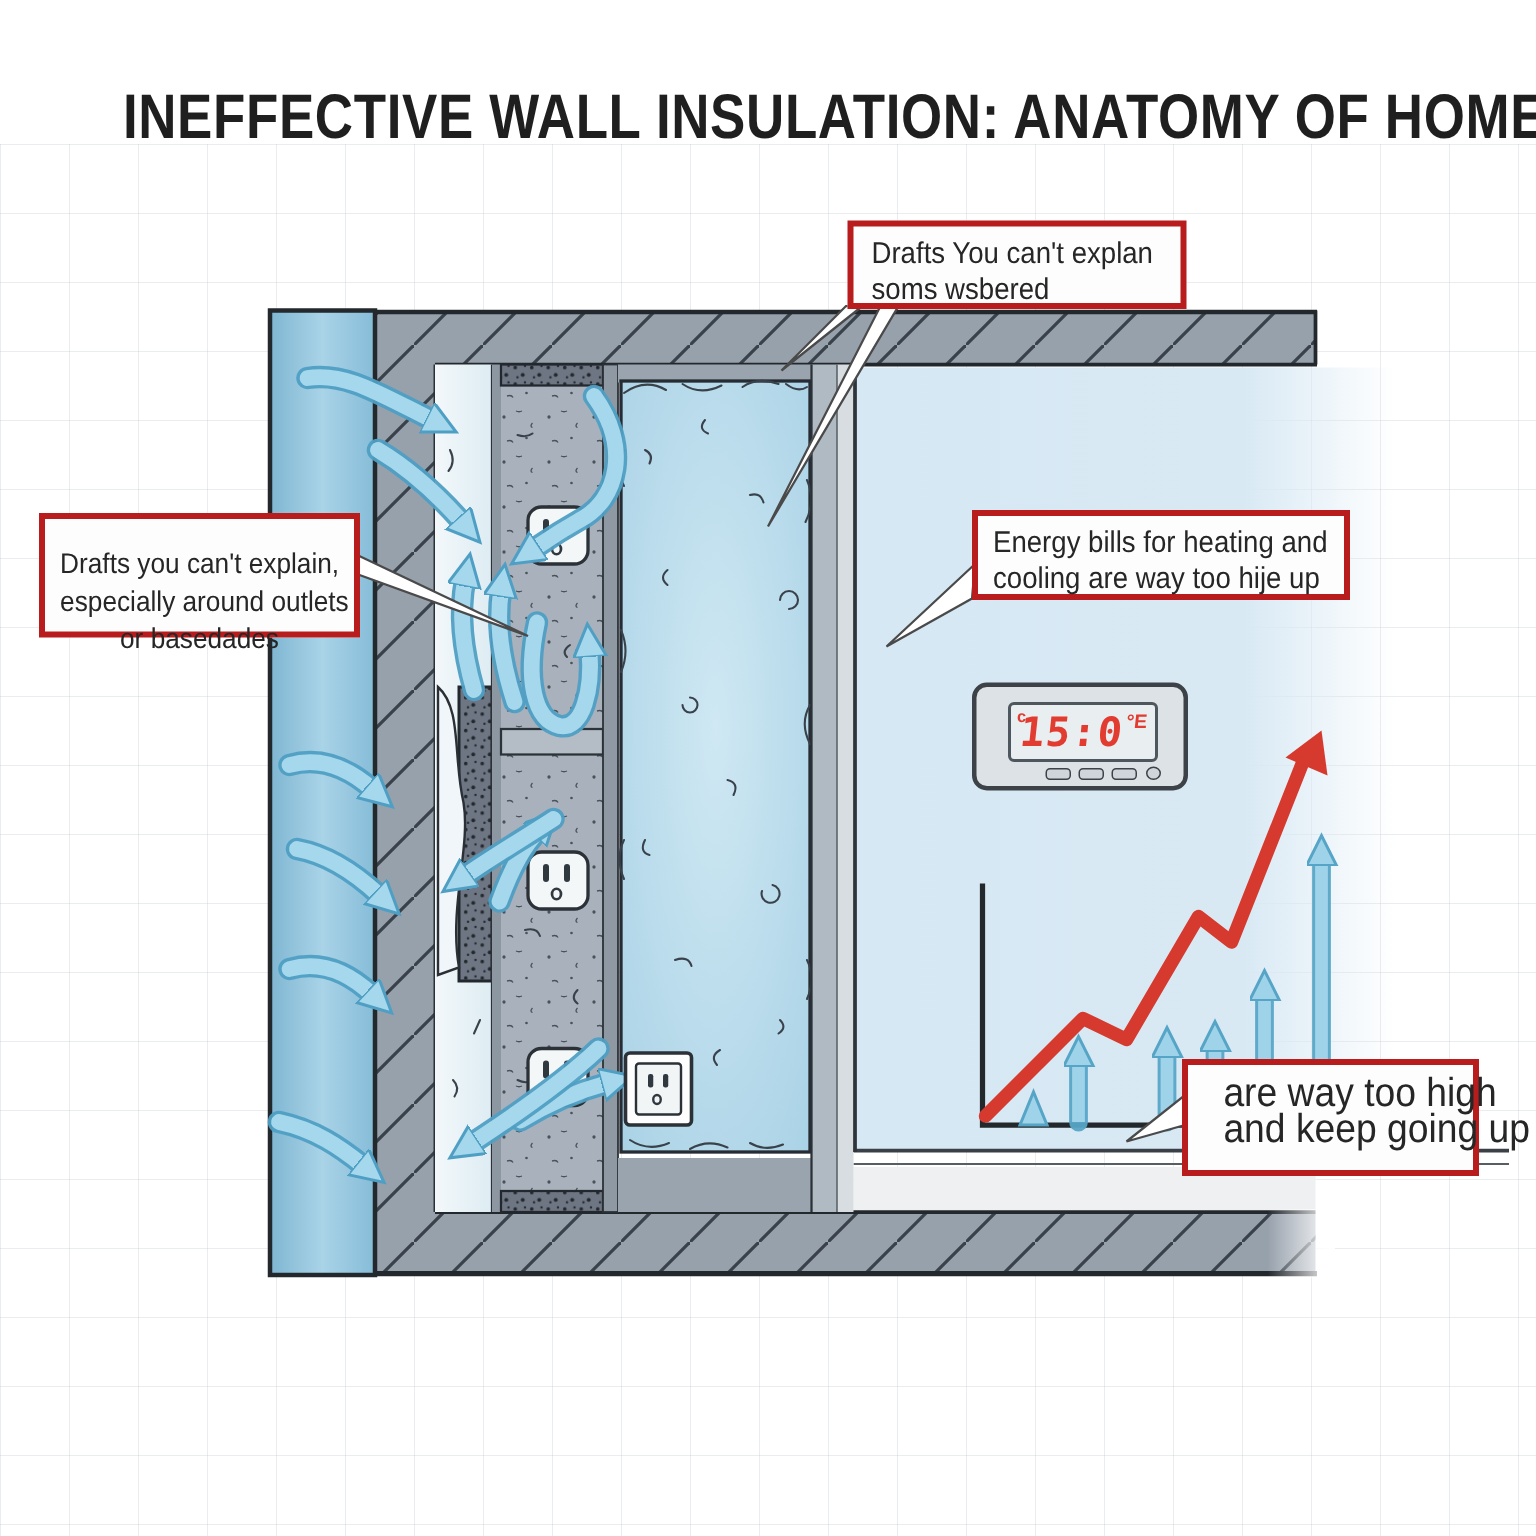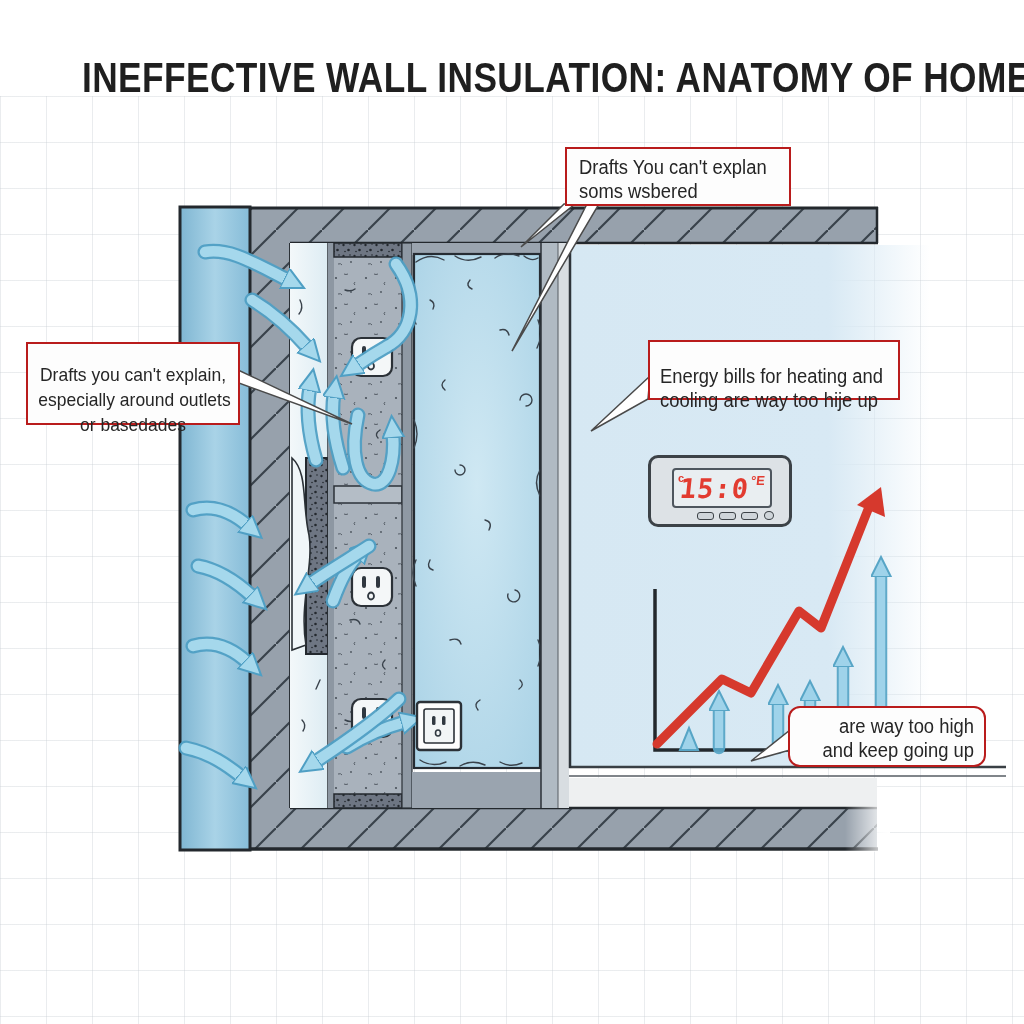--- a/index.html
+++ b/index.html
@@ -15,37 +15,37 @@
   svg.art{position:absolute;left:0;top:0;z-index:1;}
 
   
   .a1{fill:none;stroke:#4f9fc4;stroke-width:15;stroke-linecap:round;opacity:.95;}
   .a2{fill:none;stroke:#a5d8ec;stroke-width:10.5;stroke-linecap:round;marker-end:url(#ah);}
   .c1{fill:none;stroke:#57a5c6;stroke-width:12.5;stroke-linecap:round;opacity:.95;}
   .c2{fill:none;stroke:#9fd3ea;stroke-width:8.5;stroke-linecap:butt;marker-end:url(#ahc);}
   .sketch{fill:none;stroke:#39424b;stroke-width:1.4;stroke-linecap:round;}
 
   
-  .callout{position:absolute;z-index:4;background:#fdfdfd;border:2px solid #b91c1c;
+  .callout{position:absolute;z-index:4;background:#fdfdfd;border:4px solid #b91c1c;
            color:#262626;box-sizing:border-box;}
   .callout .cl{white-space:nowrap;transform:scaleX(.92);}
   .co-top{left:565px;top:147px;width:226px;height:59px;padding:6px 12px;
           font-size:20px;line-height:24px;text-align:left;}
   .co-top .cl{transform-origin:left center;}
   .co-left1{left:26px;top:342px;width:214px;height:83px;padding:18px 2px;
             font-size:19px;line-height:25px;text-align:center;}
   .co-left1 .cl{transform-origin:center;}
   .co-left2{left:46px;top:469px;width:242px;height:110px;padding:5px 4px;
             font-size:19px;line-height:25px;text-align:center;}
   .co-left2 .cl{transform-origin:center;}
-  .co-right{left:648px;top:340px;width:252px;height:60px;padding:22px 10px;
+  .co-right{left:648px;top:340px;width:252px;height:60px;padding:6px 10px;
             font-size:20px;line-height:24px;text-align:left;}
   .co-right .cl{transform-origin:left center;}
-  .co-br{left:788px;top:706px;width:198px;height:61px;padding:6px 10px;
-         font-size:20px;line-height:24px;text-align:right;border-radius:12px;}
+  .co-br{left:788px;top:706px;width:198px;height:78px;padding:6px 10px;
+         font-size:27px;line-height:24px;text-align:right;}
   .co-br .cl{transform-origin:right center;}
 
   
   .thermo{position:absolute;left:648px;top:455px;width:144px;height:72px;z-index:2;
           background:#dde2e6;border:3px solid #3c4247;border-radius:10px;box-sizing:border-box;}
   .tdisp{position:absolute;left:21px;top:10px;width:100px;height:40px;background:#e9eef1;
          border:2px solid #4e565e;border-radius:4px;box-sizing:border-box;
          display:flex;align-items:center;justify-content:center;}
   .tind{position:absolute;left:4px;top:2px;color:#e23b30;font-size:11px;font-weight:bold;}
   .tread{color:#e23b30;font-family:"DejaVu Sans Mono",monospace;font-weight:bold;

